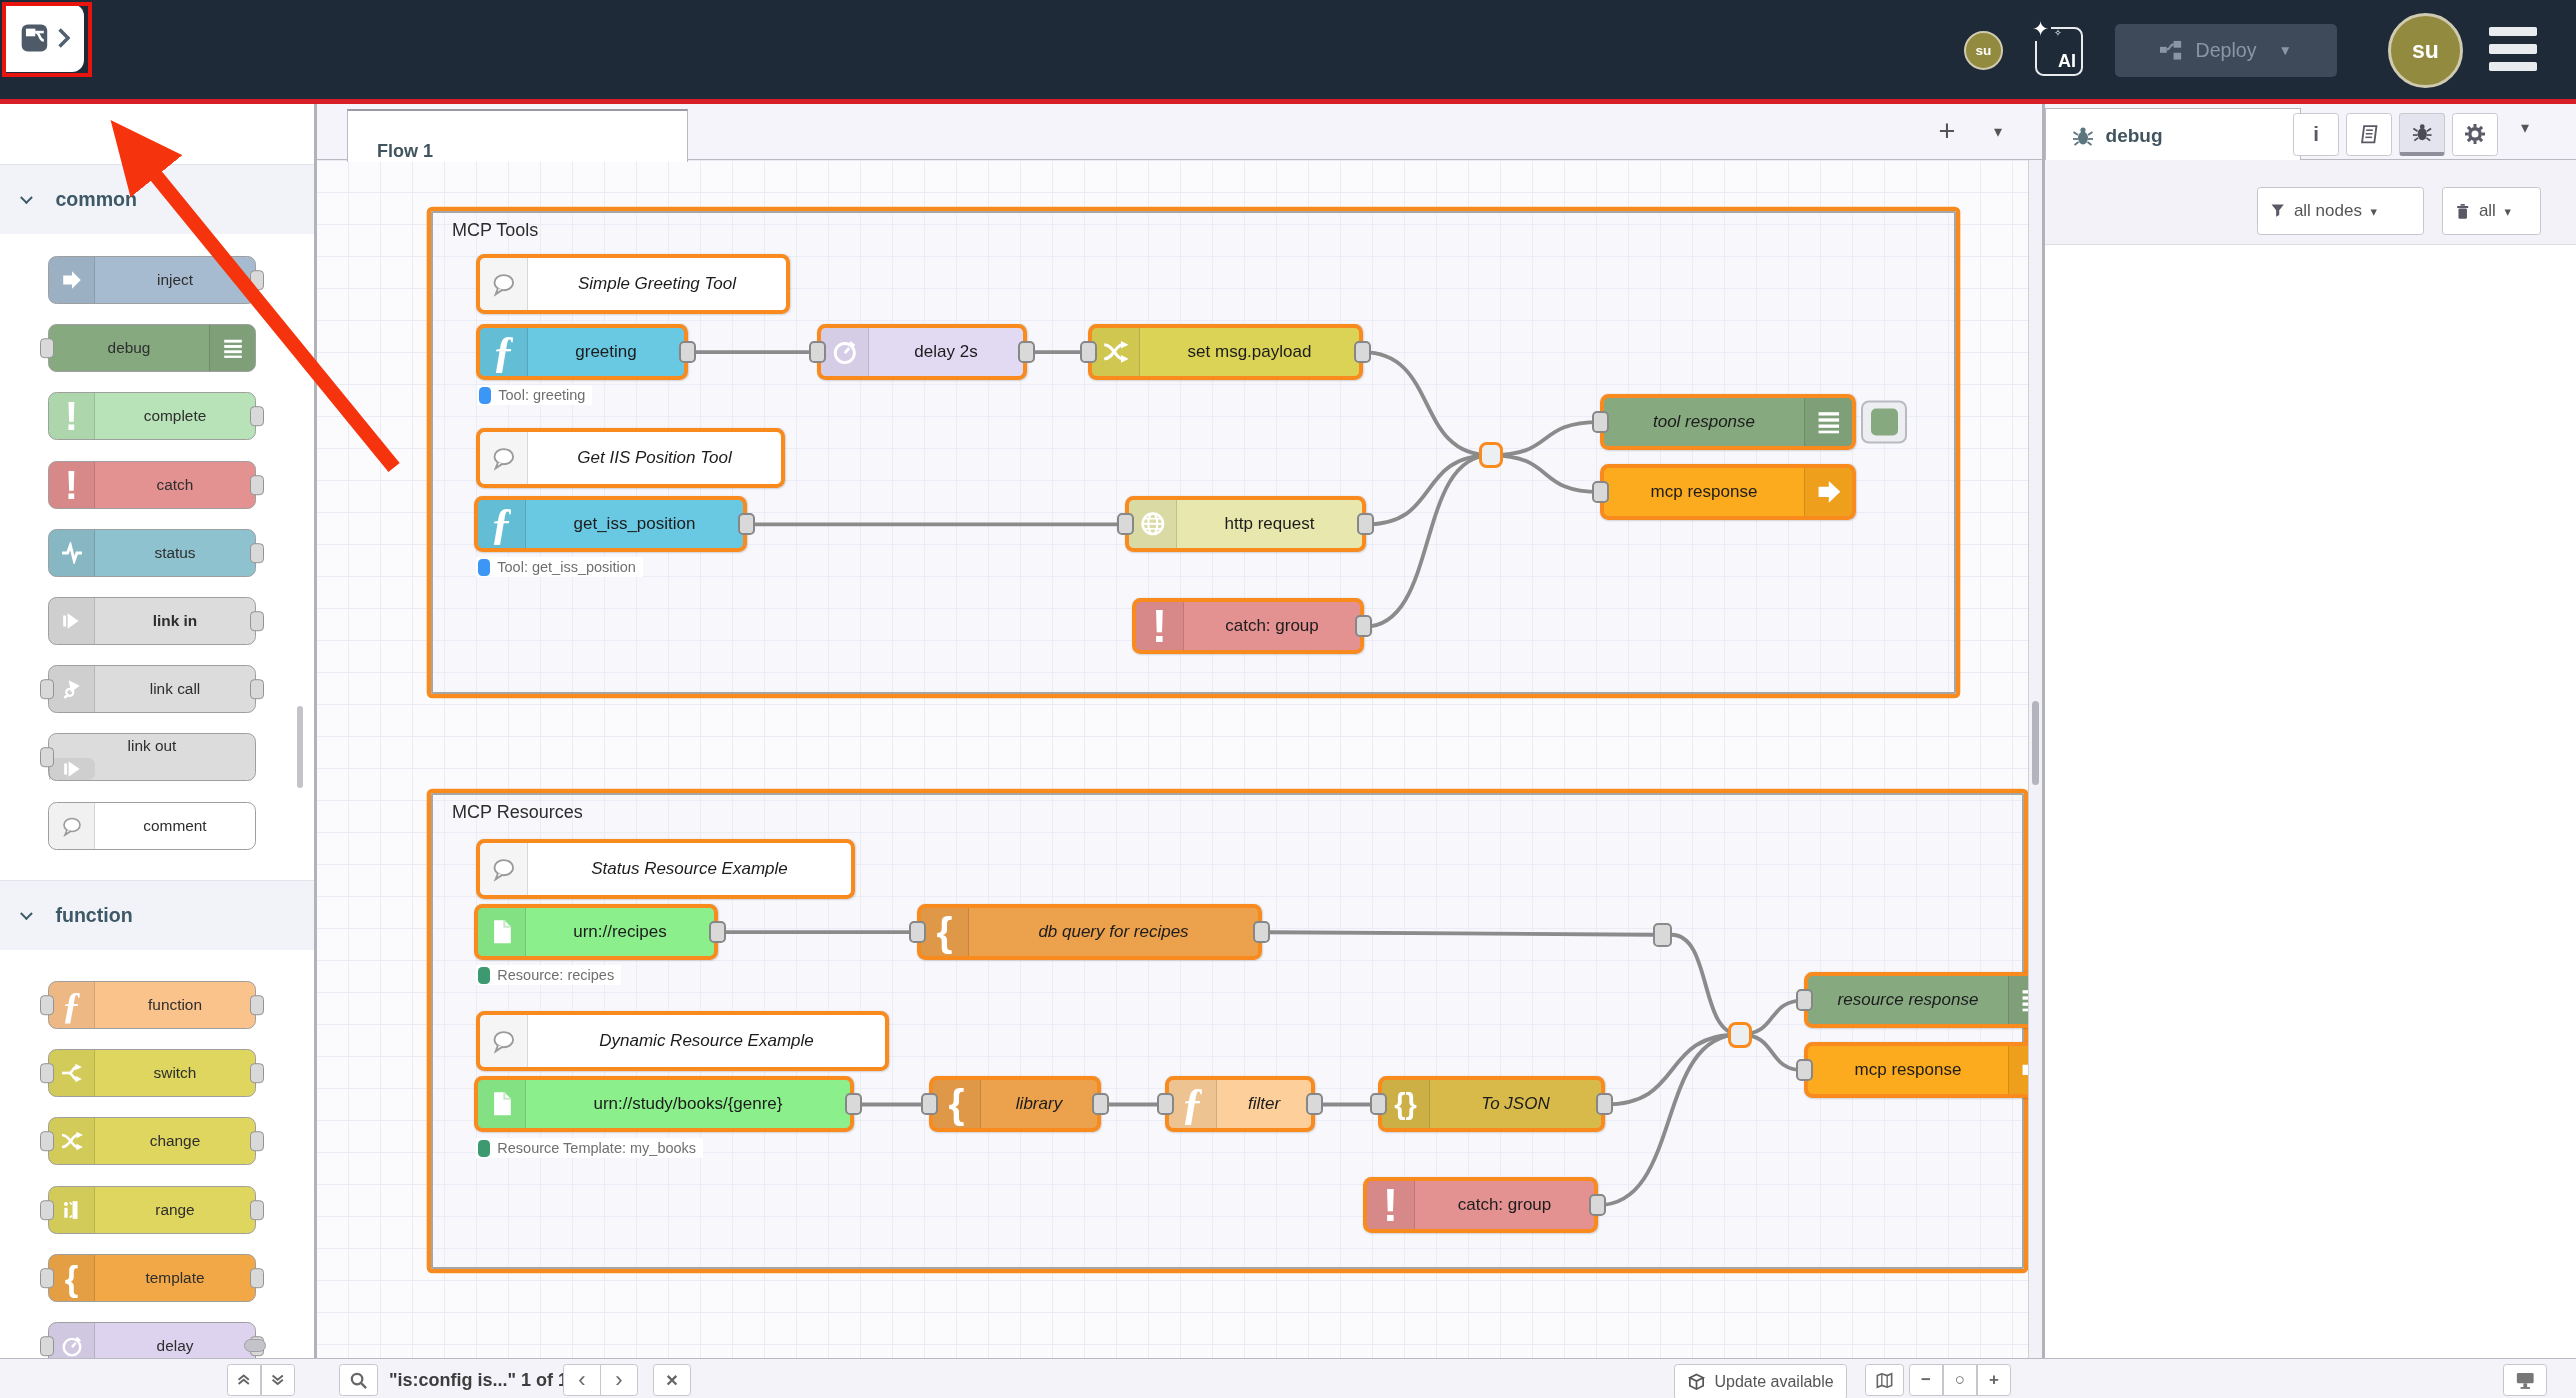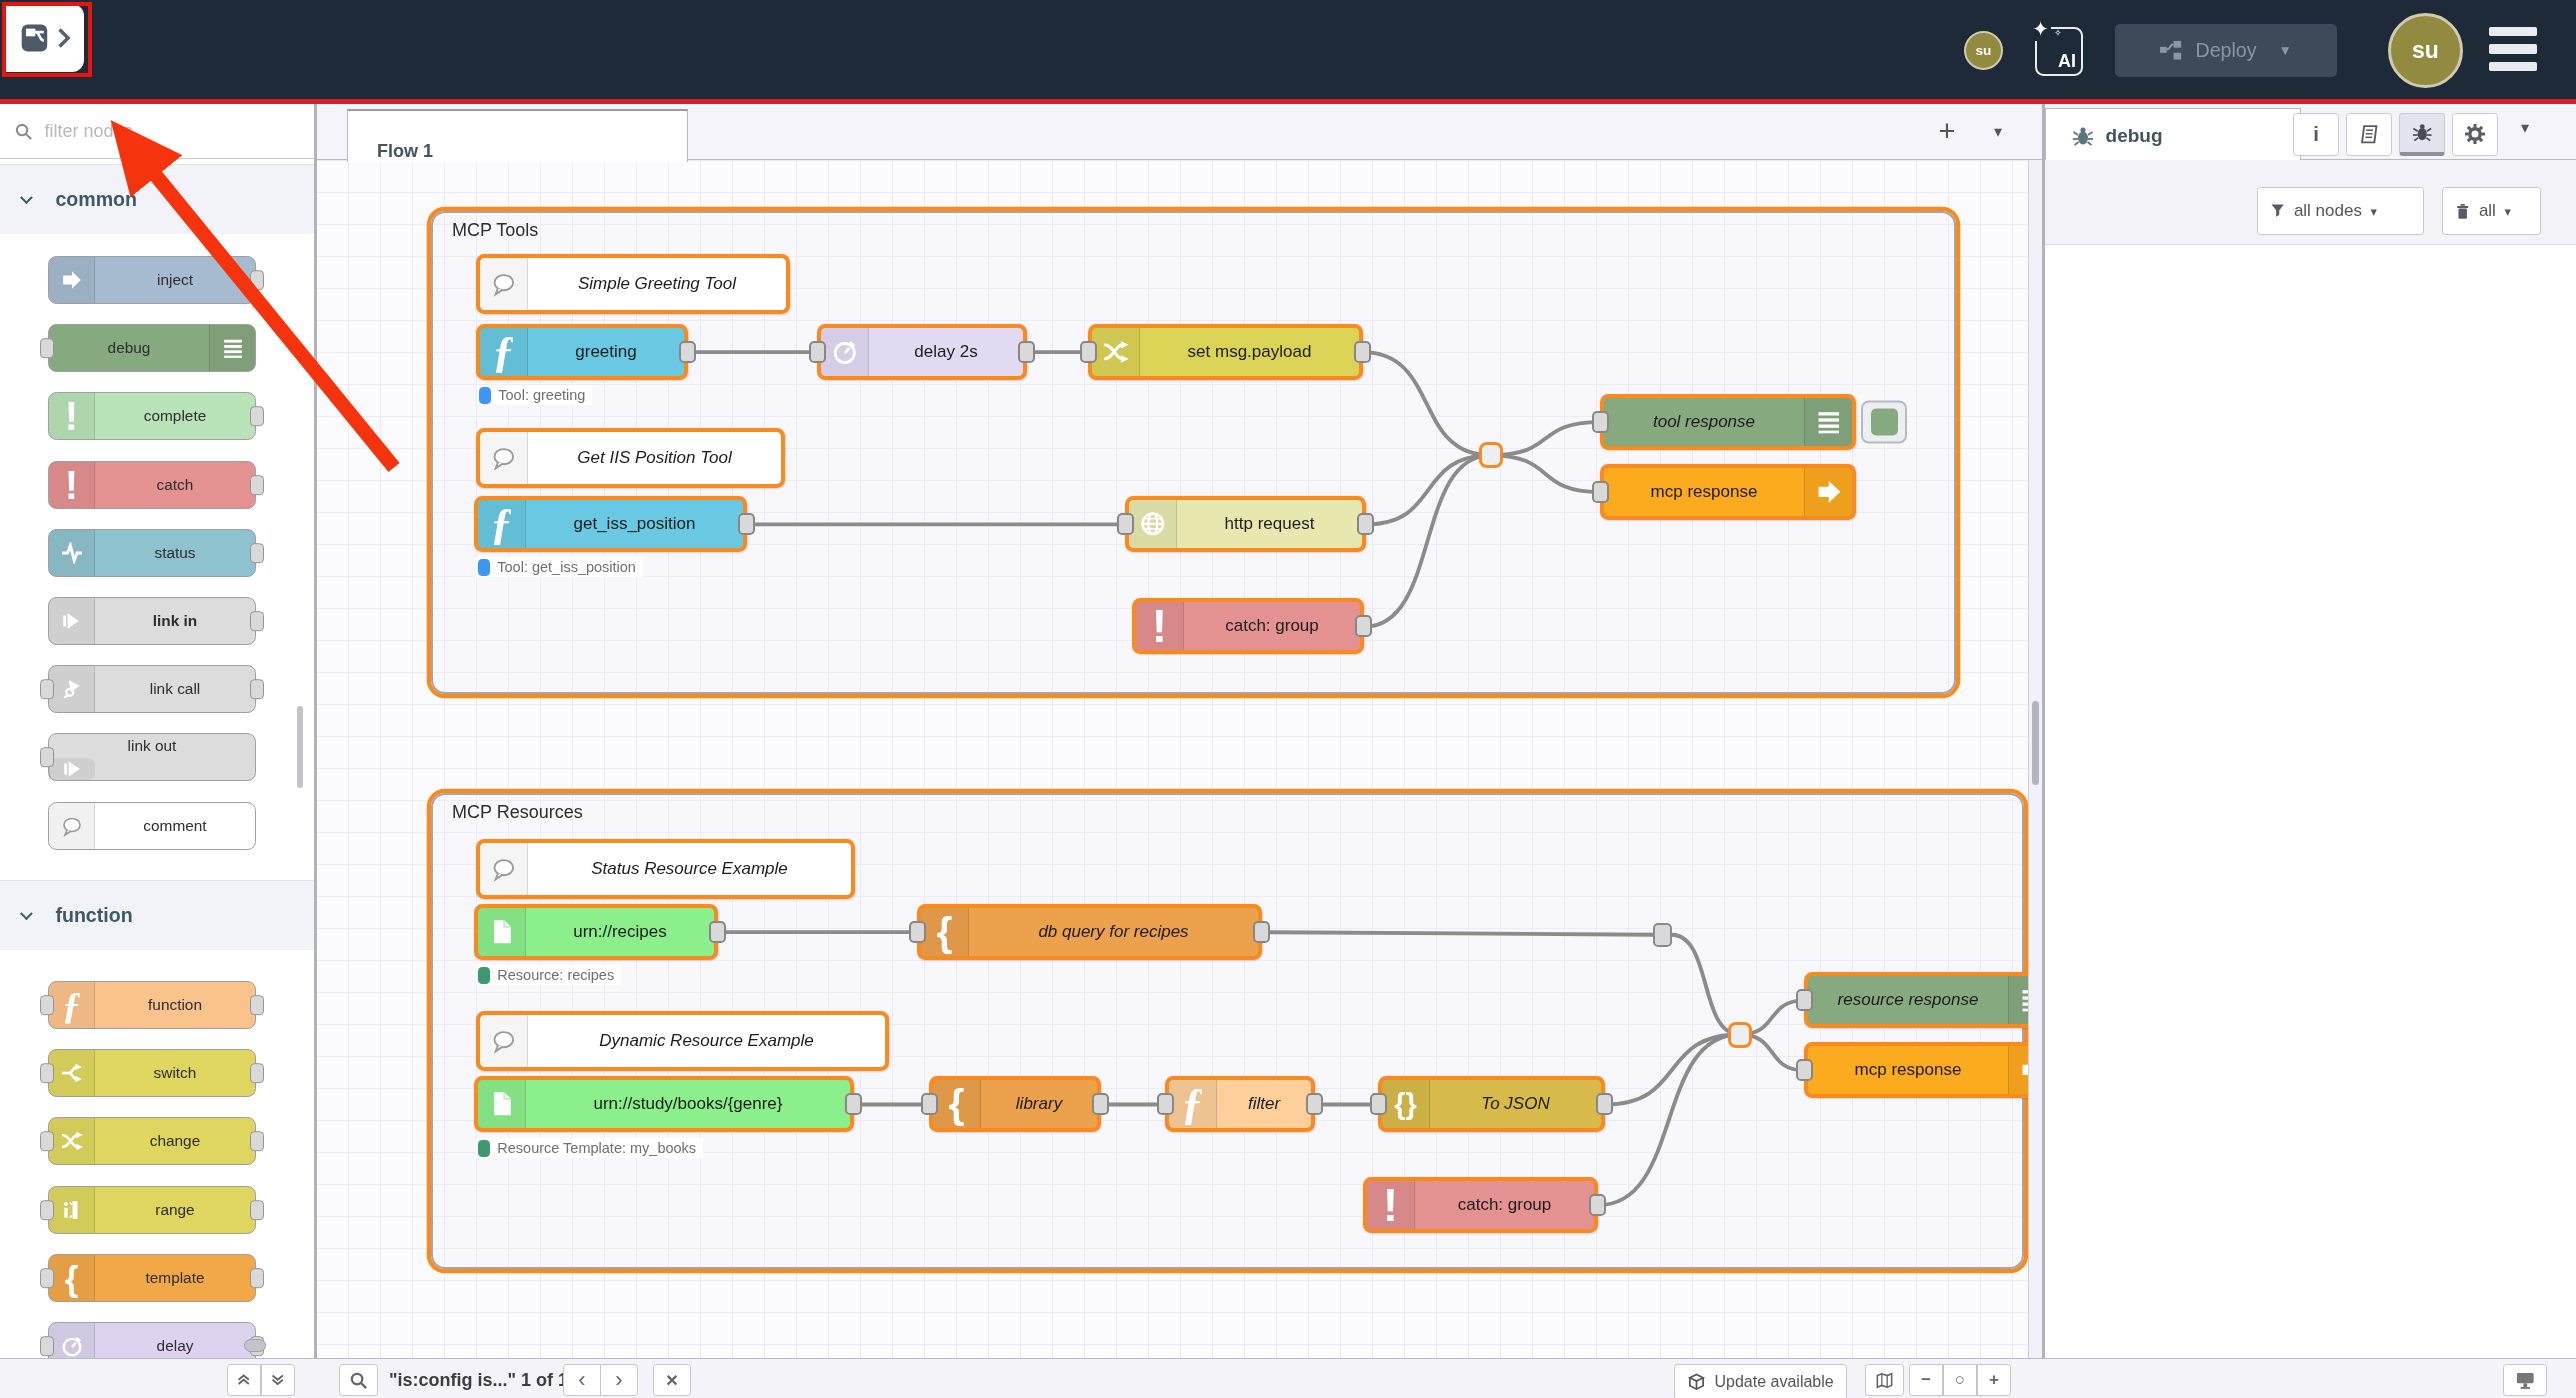--- a/index.html
+++ b/index.html
@@ -48,21 +48,21 @@
   
   #tabbar { position:absolute; left:316px; top:104px; width:1726px; height:56px; background:#f4f4fa; border-bottom:1.7px solid #b9b9c1; z-index:6; }
   #flow-tab { position:absolute; left:31px; top:5.1px; width:341px; height:53px; background:#fff; border:1.7px solid #b9b9c1; border-bottom:none; border-top:2.6px solid #9a9aa5; display:flex; align-items:flex-end; color:#41545f; font-weight:bold; font-size:18px; padding-left:29px; }
   #tab-add { position:absolute; left:1612px; top:6.8px; width:38px; height:41px; font-size:29px; color:#555; display:flex;align-items:center;justify-content:center; }
   #tab-caret { position:absolute; left:1665px; top:6.8px; width:34px; height:41px; font-size:16px; color:#555; display:flex;align-items:center;justify-content:center; }
   #canvas { position:absolute; left:316px; top:160px; width:1712px; height:1198px; overflow:hidden; background:#fbfbfe;
     background-image:linear-gradient(#e9ebf5 0.9px, transparent 0.9px), linear-gradient(90deg, #e9ebf5 0.9px, transparent 0.9px);
     background-size:32px 32px; z-index:5; }
   #canvas-vscroll { position:absolute; left:2028px; top:160px; width:13.6px; height:1198px; background:#f1f1f7; border-left:0.9px solid #cfcfd8; z-index:6; }
   #canvas-vscroll .thumb { position:absolute; left:2.6px; top:541px; width:7.7px; height:84px; background:#b4b4bd; border-radius:4.3px; }
-  .group { position:absolute; border:2.6px solid #a6a6a6; border-radius:14px; box-shadow:0 0 0 4.3px #f88a1e; background:rgba(240,242,250,0.35); }
+  .group { position:absolute; border:2.6px solid #a6a6a6; border-radius:2px; box-shadow:0 0 0 4.3px #f88a1e; background:rgba(240,242,250,0.35); }
   .group-label { position:absolute; left:19px; top:6.8px; font-size:18px; color:#2d2d2d; }
   #wires { position:absolute; left:0; top:0; z-index:2; }
   .fnode { position:absolute; border:4.3px solid #f88a1e; border-radius:8.5px; display:flex; font-size:17px; color:#1c1c1c; z-index:4; box-shadow:0.9px 0.9px 1.7px rgba(0,0,0,0.15); }
   .fnode .icon-box { width:48px; flex:none; display:flex; align-items:center; justify-content:center; background:rgba(0,0,0,0.055); }
   .fnode .icon-box.left { border-right:0.9px solid rgba(0,0,0,0.12); border-radius:4.3px 0 0 4.3px; }
   .fnode .icon-box.right { border-left:0.9px solid rgba(0,0,0,0.12); border-radius:0 4.3px 4.3px 0; }
   .fnode .lbl { flex:1; display:flex; align-items:center; justify-content:center; padding:0 8.5px; white-space:nowrap;text-align:center; }
   .fnode .lbl.italic { font-style:italic; }
   .fnode .port { position:absolute; width:17px; height:22px; background:#d9d9d9; border:2.6px solid #878787; border-radius:5.1px; top:50%; transform:translateY(-50%); z-index:5; }
   .fnode .port.in { left:-12px; } .fnode .port.out { right:-12px; }
@@ -132,27 +132,20 @@
   <div id="hamburger">
       <span></span>
       <span></span>
       <span></span>
     </div>
 </div>
 <div id="red-underline"></div>
 <div id="red-box"></div>
 
 <div id="palette">
-  <div id="palette-filter">
-    <svg class="ico" width="19" height="19" viewBox="0 0 20 20" style="margin-left:13.6px">
-      <circle cx="8.5" cy="8.5" r="5.5" fill="none" stroke="#8b8b8b" stroke-width="2.2"></circle>
-      <line x1="12.5" y1="12.5" x2="18" y2="18" stroke="#8b8b8b" stroke-width="2.2"></line>
-    </svg>
-    <span class="ph">filter nodes</span>
-  </div>
   <div class="sec-header" id="sec-common">
     <span class="sec-chev"></span>
     <span>common</span>
   </div>
   <div class="sec-header" id="sec-function">
     <span class="sec-chev"></span>
     <span>function</span>
   </div>
   <div id="palette-items">
       <div class="pnode" style="top: 152px; background: rgb(166, 187, 207);">

